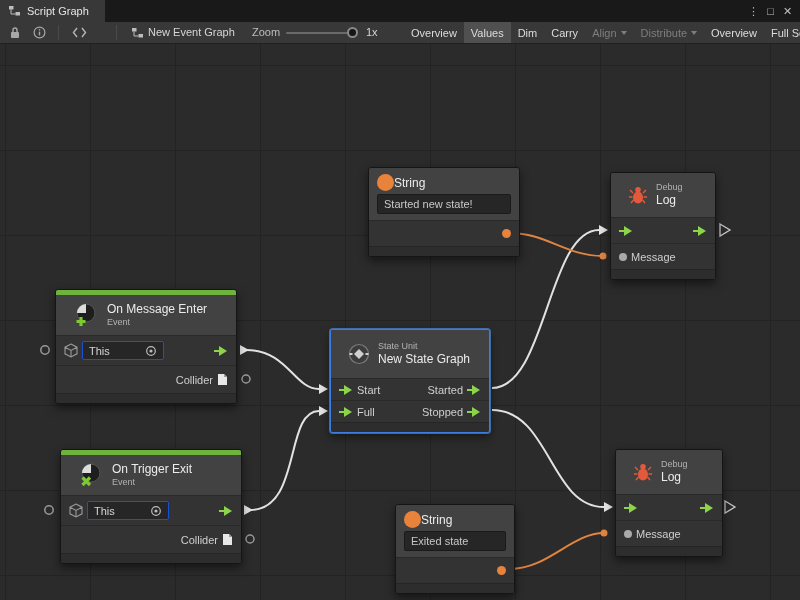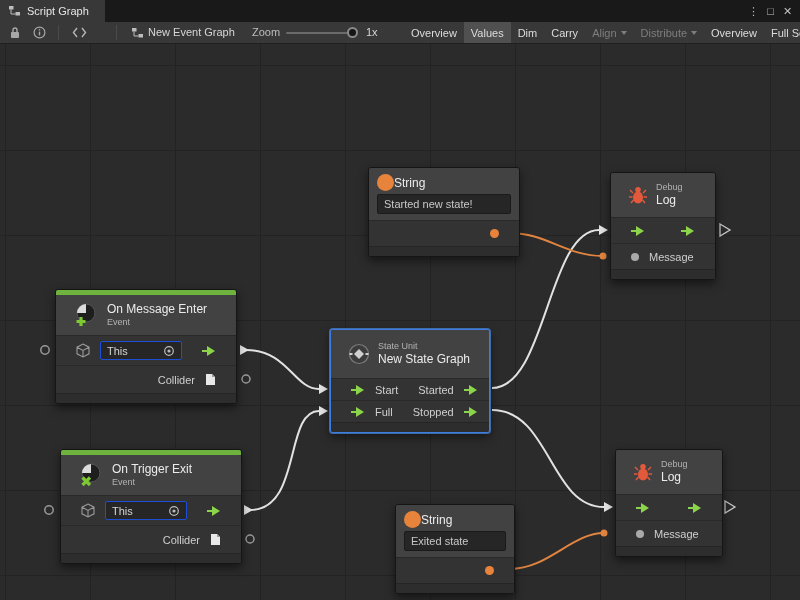--- a/index.html
+++ b/index.html
@@ -35,21 +35,21 @@
 
   
   .node{position:absolute;border:1px solid #151515;border-radius:3px;background:#373737;color:#ddd;
     box-shadow:0 4px 10px rgba(0,0,0,.5)}
   .node.selected{border-color:#3e7de0;box-shadow:0 0 0 1px rgba(72,133,220,.75),0 4px 10px rgba(0,0,0,.5)}
   .accent{height:5px;background:#6fb33f;border-radius:2px 2px 0 0}
   .nhead{background:#424242;display:flex;align-items:center;gap:8px;padding:0 17px;border-radius:2px 2px 0 0}
   .tcol{display:flex;flex-direction:column;justify-content:center}
   .cat{font-size:9px;color:#b2b2b2;line-height:11px}
   .name{font-size:12px;color:#ececec;line-height:15px}
-  .prow{display:flex;align-items:center;gap:10px;padding:0 20px;background:#333;border-top:1px solid #292929}
+  .prow{display:flex;align-items:center;gap:4px;padding:0 8px;background:#333;border-top:1px solid #292929}
   .plabel{font-size:11px;color:#cfcfcf}
   .sp{flex:1}
   .nfoot{height:10px;background:#2d2d2d;border-top:1px solid #252525;border-radius:0 0 2px 2px}
 
   .arrow{position:relative;width:14px;height:10px;flex:0 0 auto}
   .arrow::before{content:"";position:absolute;left:0;top:4px;width:6px;height:2.5px;background:#8cd44a}
   .arrow::after{content:"";position:absolute;left:5px;top:0;width:0;height:0;
     border-left:8px solid #8cd44a;border-top:5px solid transparent;border-bottom:5px solid transparent}
   .dot{border-radius:50%;flex:0 0 auto}
   .dot.orange{width:9px;height:9px;background:#e8833c}

